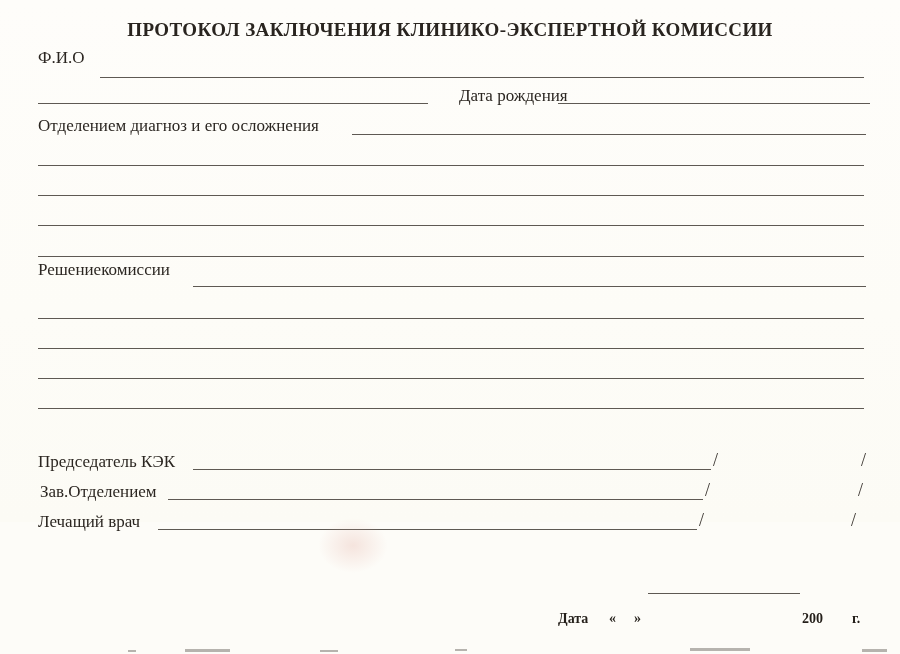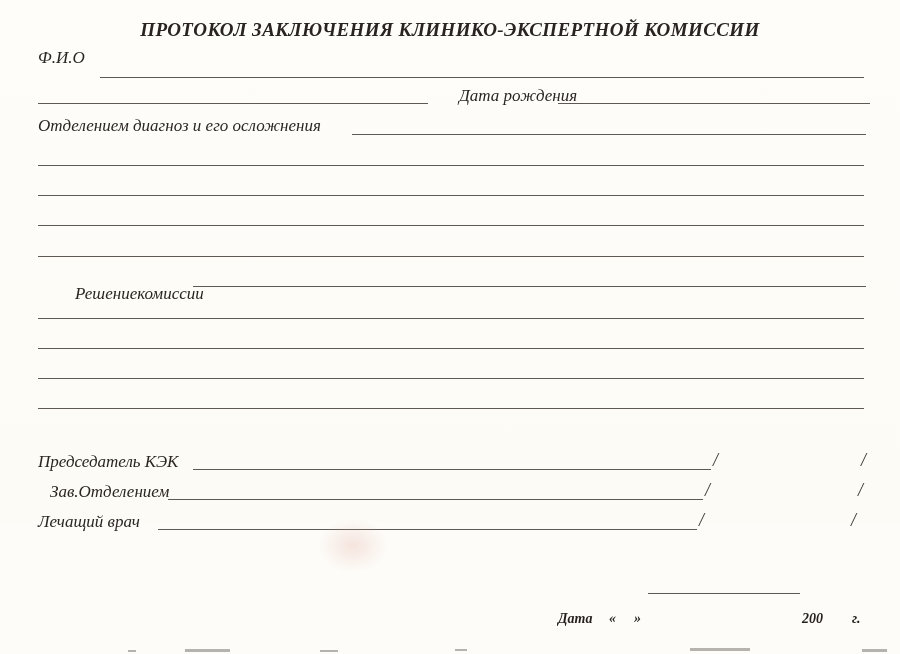--- a/index.html
+++ b/index.html
@@ -10,21 +10,20 @@
     overflow: hidden;
     background: #fdfcf8;
   }
   .paper {
     position: relative;
     width: 900px;
     height: 522px;
     background: linear-gradient(180deg, #fefdfa 0%, #fdfcf7 60%, #fcfbf5 100%);
     font-family: "Liberation Serif", "DejaVu Serif", serif;
     color: #29241f;
-    font-style: italic;
   }
   .title {
     position: absolute;
     left: 0; right: 0;
     top: 19px;
     margin: 0;
     text-align: center;
     font-size: 19px;
     font-weight: bold;
     letter-spacing: 0.4px;
@@ -86,35 +85,35 @@
   <div class="rule" style="left:558px; top:103px; width:312px;"></div>
 
   <span class="lbl" style="left:38px; top:116px;">Отделением диагноз и его осложнения</span>
   <div class="rule" style="left:352px; top:134px; width:514px;"></div>
 
   <div class="rule" style="left:38px; top:165px; width:826px;"></div>
   <div class="rule" style="left:38px; top:195px; width:826px;"></div>
   <div class="rule" style="left:38px; top:225px; width:826px;"></div>
   <div class="rule" style="left:38px; top:256px; width:826px;"></div>
 
-  <span class="lbl" style="left:38px; top:284px;margin-left:37px;">Решениекомиссии</span>
+  <span class="lbl" style="left:38px; top:260px;">Решениекомиссии</span>
   <div class="rule" style="left:193px; top:286px; width:673px;"></div>
 
   <div class="rule" style="left:38px; top:318px; width:826px;"></div>
   <div class="rule" style="left:38px; top:348px; width:826px;"></div>
   <div class="rule" style="left:38px; top:378px; width:826px;"></div>
   <div class="rule" style="left:38px; top:408px; width:826px;"></div>
 
 
   <span class="lbl" style="left:38px; top:452px;">Председатель КЭК</span>
   <div class="rule" style="left:193px; top:469px; width:518px;"></div>
   <span class="slash" style="left:713px; top:450px;">/</span>
   <span class="slash" style="left:861px; top:450px;">/</span>
 
-  <span class="lbl" style="left:50px; top:482px;">Зав.Отделением</span>
+  <span class="lbl" style="left:40px; top:482px;">Зав.Отделением</span>
   <div class="rule" style="left:168px; top:499px; width:535px;"></div>
   <span class="slash" style="left:705px; top:480px;">/</span>
   <span class="slash" style="left:858px; top:480px;">/</span>
 
   <span class="lbl" style="left:38px; top:512px;">Лечащий врач</span>
   <div class="rule" style="left:158px; top:529px; width:539px;"></div>
   <span class="slash" style="left:699px; top:510px;">/</span>
   <span class="slash" style="left:851px; top:510px;">/</span>
 
   <span class="date-part" style="left:558px;">Дата</span>

